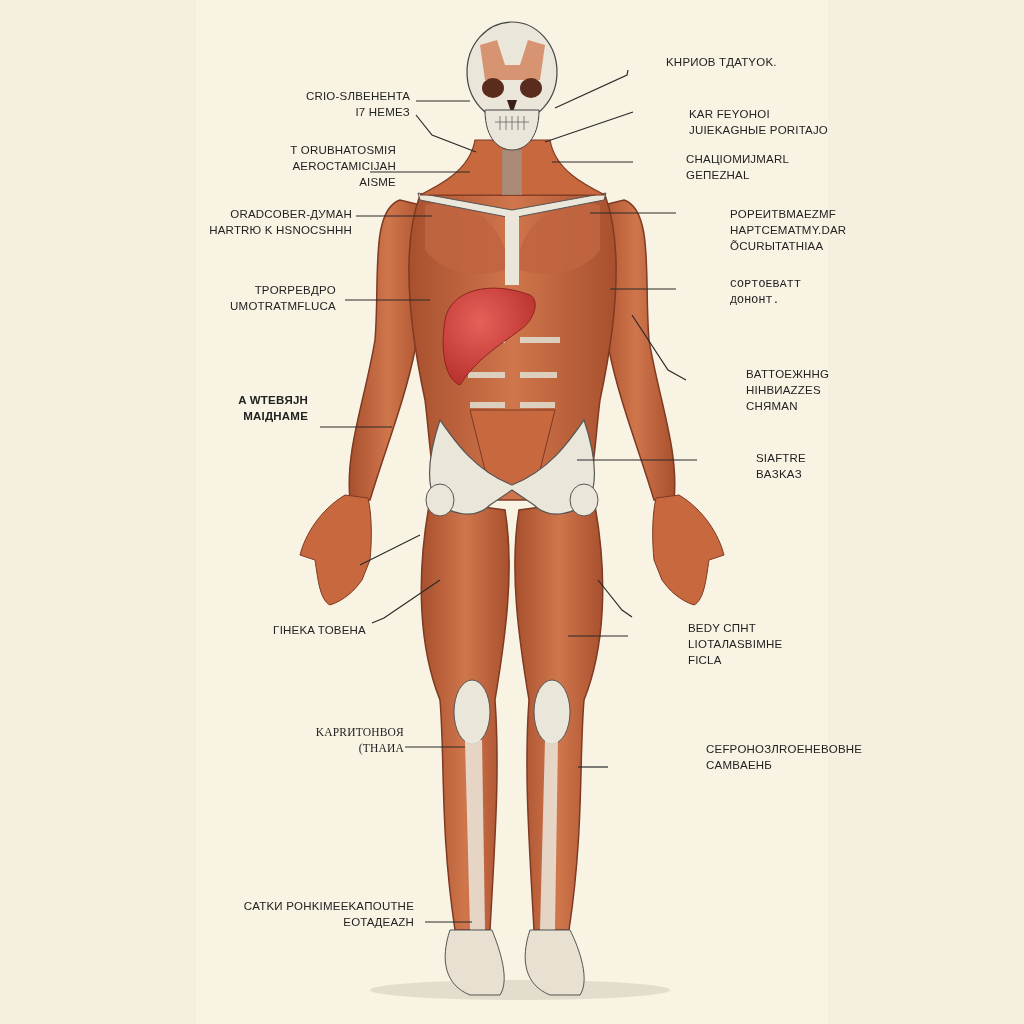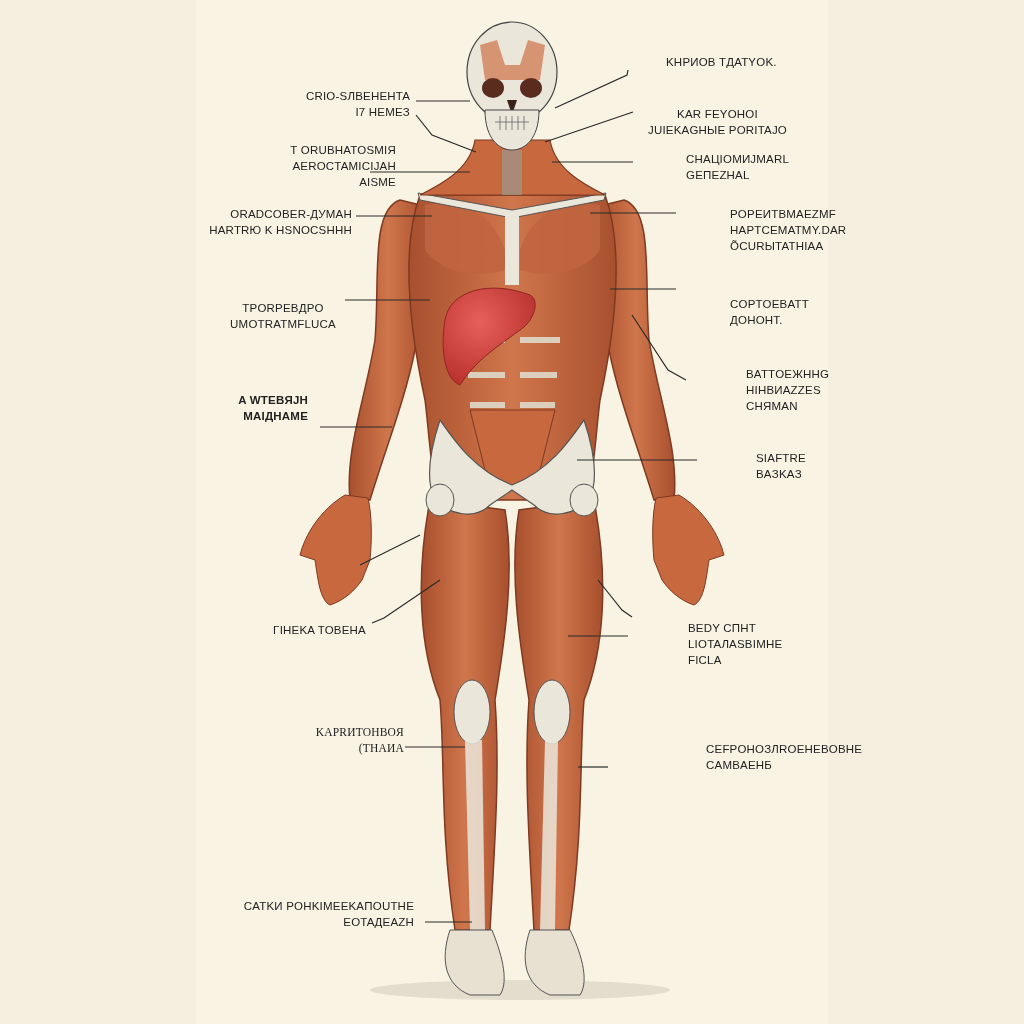--- a/index.html
+++ b/index.html
@@ -129,21 +129,21 @@
 </div>
 <div class="label left" style="right:628px; top:142px;">
   <span>T ORUBHATOSMIЯ</span>
   <span>AEROCTAMICIJAH</span>
   <span>AISME</span>
 </div>
 <div class="label left" style="right:672px; top:206px;">
   <span>ORADCOBER-ДУMAH</span>
   <span>HARTRЮ K HSNOCSHHH</span>
 </div>
-<div class="label left" style="right:688px; top:300px;text-align:center;">
+<div class="label left" style="right:688px; top:282px;">
   <span>TPORPEBДPO</span>
   <span>UMOTRATMFLUCA</span>
 </div>
 <div class="label left" style="right:716px; top:392px;font-weight:bold;">
   <span>A WTEBЯJH</span>
   <span>MAIДHAME</span>
 </div>
 <div class="label left" style="right:658px; top:622px;">
   <span>ΓIHEKA TOBEHA</span>
 </div>
@@ -152,34 +152,34 @@
   <span>(THAИA</span>
 </div>
 <div class="label left" style="right:610px; top:898px;">
   <span>CATKИ POHKIMEEKAΠOUTHE</span>
   <span>EOTAДEAZH</span>
 </div>
 
 <div class="label right" style="left:618px; top:54px;">
   <span>KHPИOB TДATYOK.</span>
 </div>
-<div class="label right" style="left:600px; top:106px;text-align:center;">
+<div class="label right" style="left:641px; top:106px;">
   <span>KAR FEYOHOI</span>
   <span>JUIEKAGHЫE PORITAJO</span>
 </div>
 <div class="label right" style="left:638px; top:151px;">
   <span>CHAЦIOMИJMARL</span>
   <span>GEΠEZHAL</span>
 </div>
 <div class="label right" style="left:682px; top:206px;">
   <span>POPEИTBMAEZMF</span>
   <span>HAPTCEMATMY.DAR</span>
   <span>ÕCURЫTATHIAA</span>
 </div>
-<div class="label right" style="left:682px; top:296px;">
+<div class="label right" style="left:682px; top:276px;font-family:Liberation Mono, monospace;">
   <span>COPTOEBATT</span>
   <span>ДOHOHT.</span>
 </div>
 <div class="label right" style="left:698px; top:366px;">
   <span>BATTOEЖHHG</span>
   <span>HIHBИAZZES</span>
   <span>CHЯMAN</span>
 </div>
 <div class="label right" style="left:708px; top:450px;">
   <span>SIAFTRE</span>

